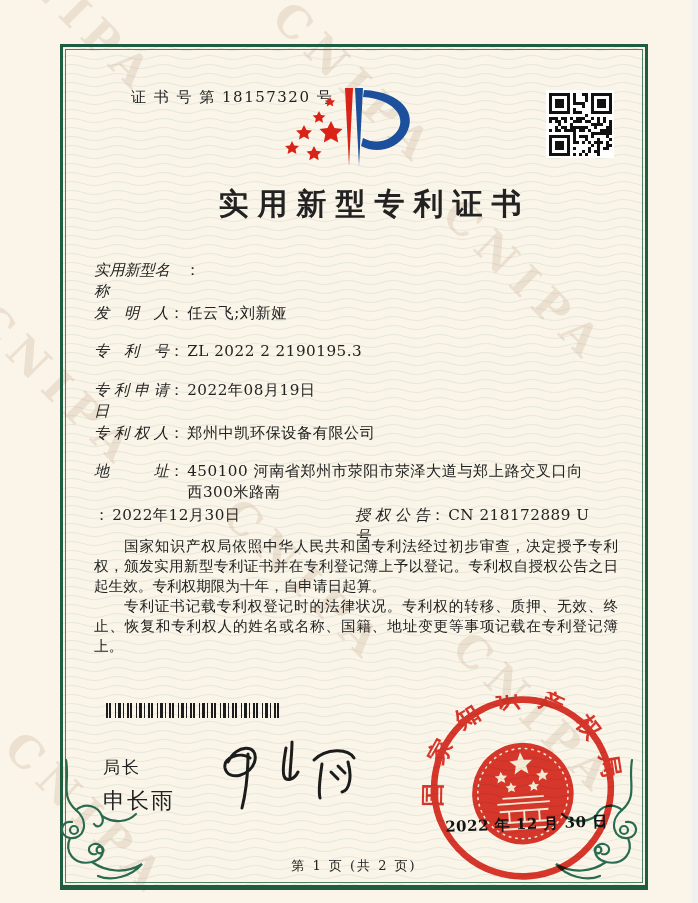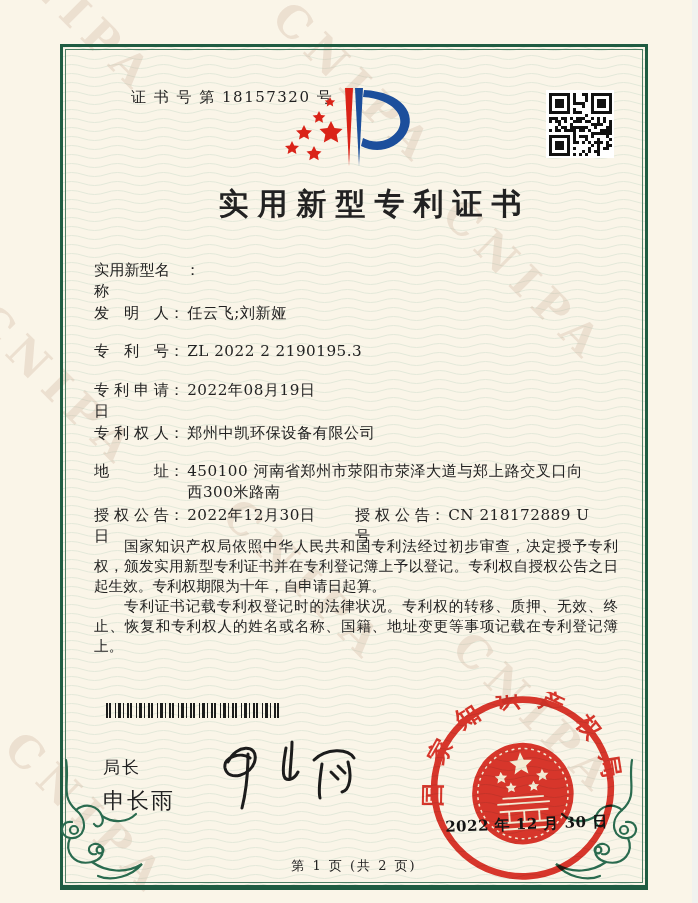--- a/index.html
+++ b/index.html
@@ -26,21 +26,21 @@
          font-weight:700;letter-spacing:9px;text-indent:9px;z-index:3;padding-left:16px;}
 
   
   .logo{position:absolute;left:278px;top:84px;z-index:3;}
   .qr-wrap{position:absolute;left:546px;top:90px;width:68px;height:68px;background:#fff;z-index:3;
            display:flex;align-items:center;justify-content:center;}
 
   
   .row{position:absolute;left:94px;width:525px;display:flex;align-items:flex-start;
        font-size:15.2px;line-height:21px;z-index:3;}
-  .lbl{display:inline-block;width:75px;text-align:justify;text-align-last:justify;flex:none;}
+  .lbl{display:inline-block;width:75px;text-align:justify;text-align-last:justify;flex:none;font-style:italic;}
   .lbl-wide{width:91px;text-align:left;text-align-last:left;}
   .colon{flex:none;}
   .val{flex:1;margin-left:3px;letter-spacing:.5px;}
   .pair2{position:absolute;left:261px;top:0;display:flex;}
 
   
   .body-text{position:absolute;left:94px;top:536px;width:524px;font-size:14.6px;line-height:20px;
              text-align:justify;z-index:3;}
   .body-text p{margin:0;text-indent:2.05em;}
 
@@ -293,21 +293,20 @@
   </div>
   <div class="row" style="top:461px">
     <span class="lbl">地址</span>
       <span class="colon">：</span>
     <span class="val">
       <span style="display:block">450100 河南省郑州市荥阳市荥泽大道与郑上路交叉口向</span>
       <span style="display:block">西300米路南</span>
     </span>
   </div>
   <div class="row" style="top:505px">
-    <span class="lbl">授权公告日</span>
       <span class="colon">：</span>
     <span class="val" style="flex:none">2022年12月30日</span>
     <span class="pair2">
       <span class="lbl">授权公告号</span>
         <span class="colon">：</span>
       <span class="val">CN 218172889 U</span>
     </span>
   </div>
 
   <div class="body-text">

